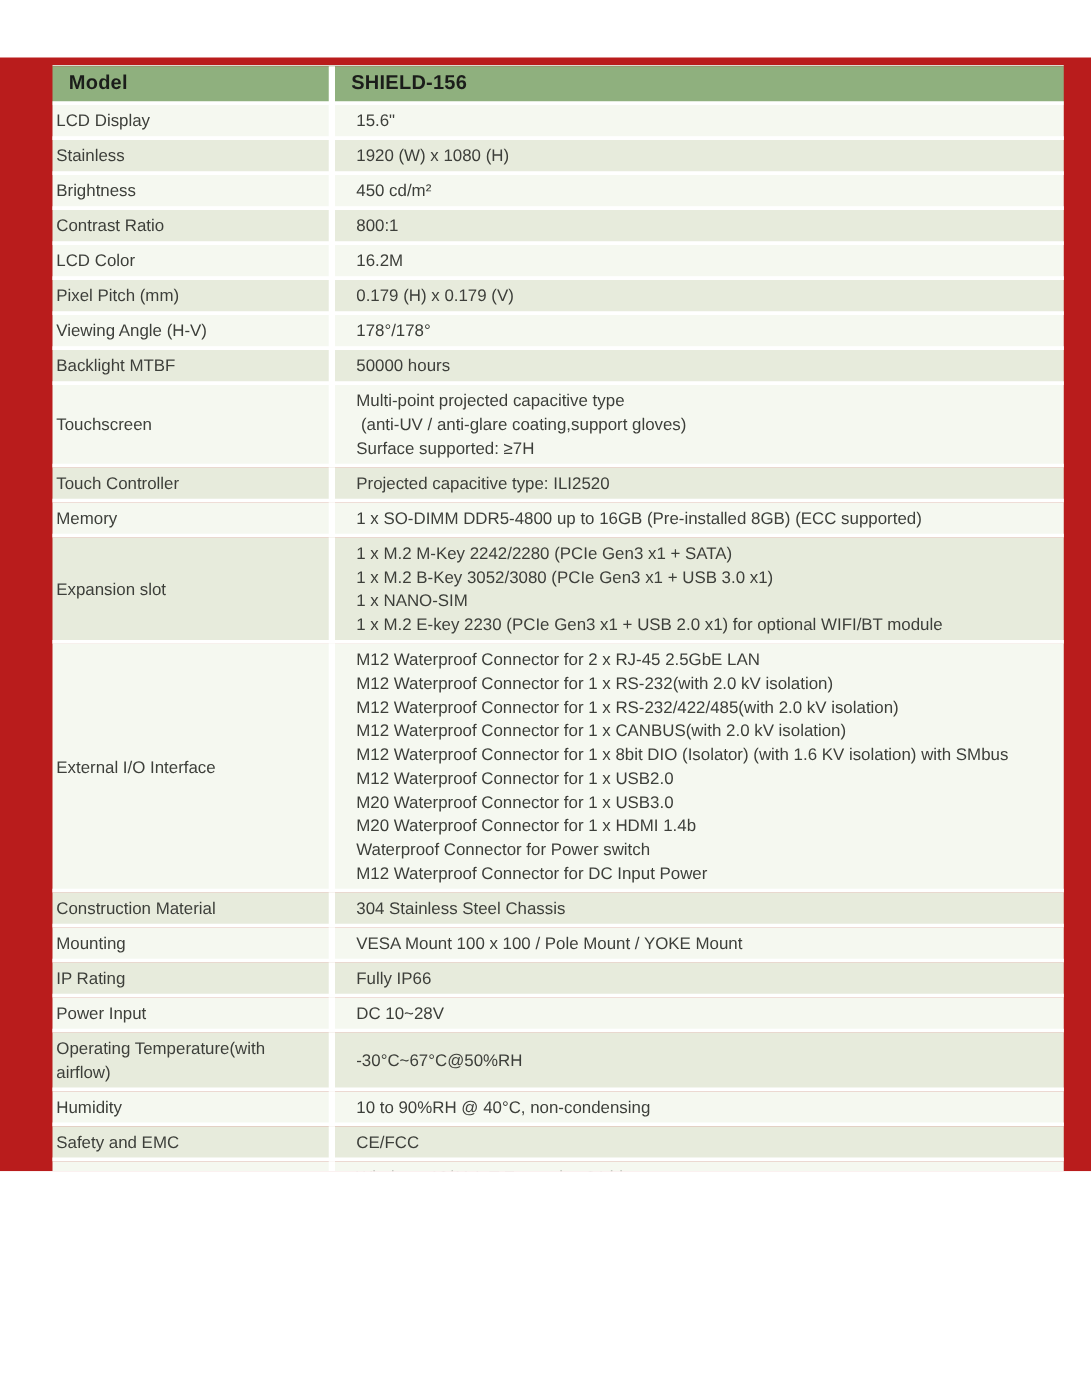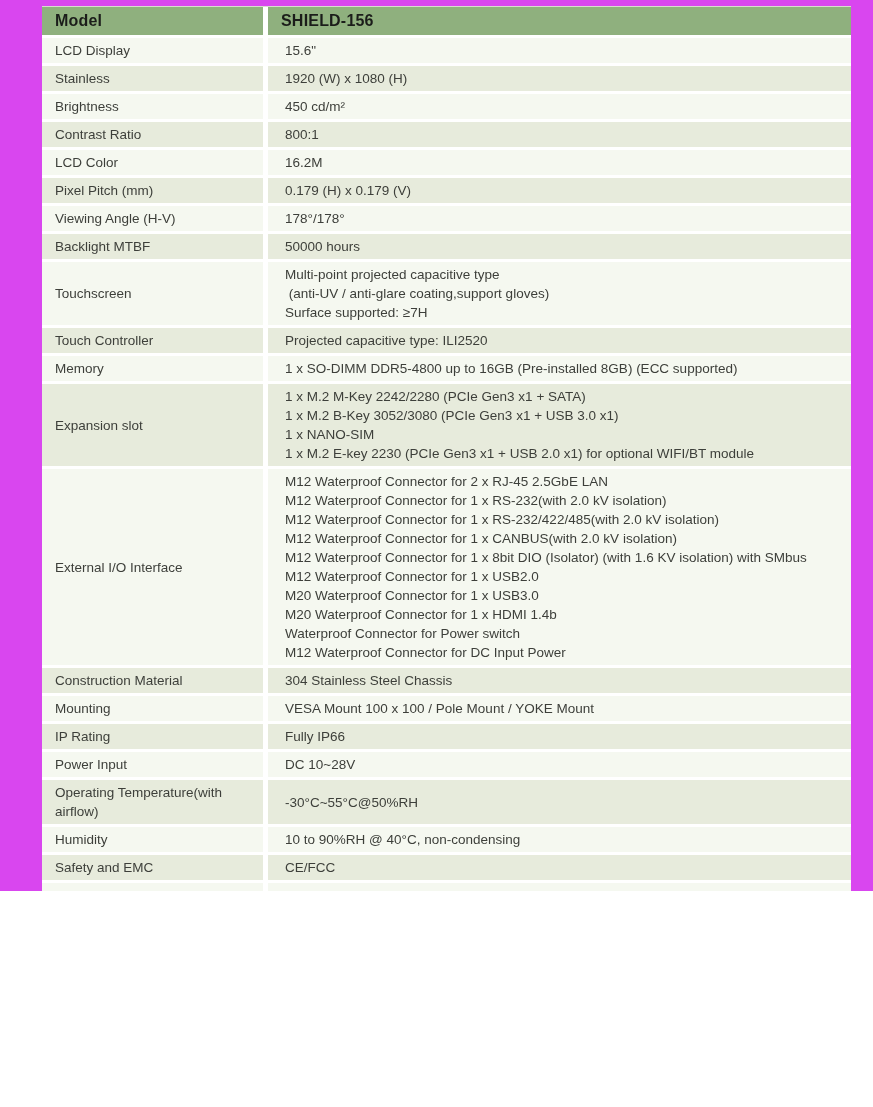--- a/index.html
+++ b/index.html
@@ -5,22 +5,23 @@
   * { margin: 0; padding: 0; box-sizing: border-box; }
   html, body {
     background: #ffffff;
     font-family: "Liberation Sans", sans-serif;
     -webkit-font-smoothing: antialiased;
   }
   .page {
     position: relative;
     width: 873px;
     height: 891px;
-    background: #d946ef;
+    background: #b91c1c;
     overflow: hidden;
+    margin-top: 46px;
   }
   .spec-table-wrap {
     position: absolute;
     left: 42px;
     top: 6px;
     width: 809px;
     border-top: 1px solid #d8dccf;
   }
   table.spec-table {
     width: 100%;
@@ -46,21 +47,21 @@
     height: 31px;
     padding: 3px 6px 3px 13px;
     letter-spacing: 0.2px;
   }
   tbody td {
     color: #3d3f3a;
     font-size: 13.5px;
     line-height: 19px;
     padding: 3px 6px;
   }
-  tbody td.label-cell { padding-left: 13px; height: 28px; }
+  tbody td.label-cell { padding-left: 3px; height: 28px; }
   tbody td.value-cell { padding-left: 17px; }
   tbody tr:nth-child(odd) td { background: #f5f8f0; }
   tbody tr:nth-child(even) td { background: #e7ebdc; }
   td.value-cell div { white-space: pre-wrap; }
 </style>
 </head>
 <body>
 
 <div class="page">
   <div class="spec-table-wrap">
@@ -188,21 +189,21 @@
           </tr>
           <tr>
             <td class="label-cell">Power Input</td>
             <td class="value-cell">
               <div>DC 10~28V</div>
             </td>
           </tr>
           <tr>
             <td class="label-cell">Operating Temperature(with airflow)</td>
             <td class="value-cell">
-              <div>-30°C~55°C@50%RH</div>
+              <div>-30°C~67°C@50%RH</div>
             </td>
           </tr>
           <tr>
             <td class="label-cell">Humidity</td>
             <td class="value-cell">
               <div>10 to 90%RH @ 40°C, non-condensing</div>
             </td>
           </tr>
           <tr>
             <td class="label-cell">Safety and EMC</td>

